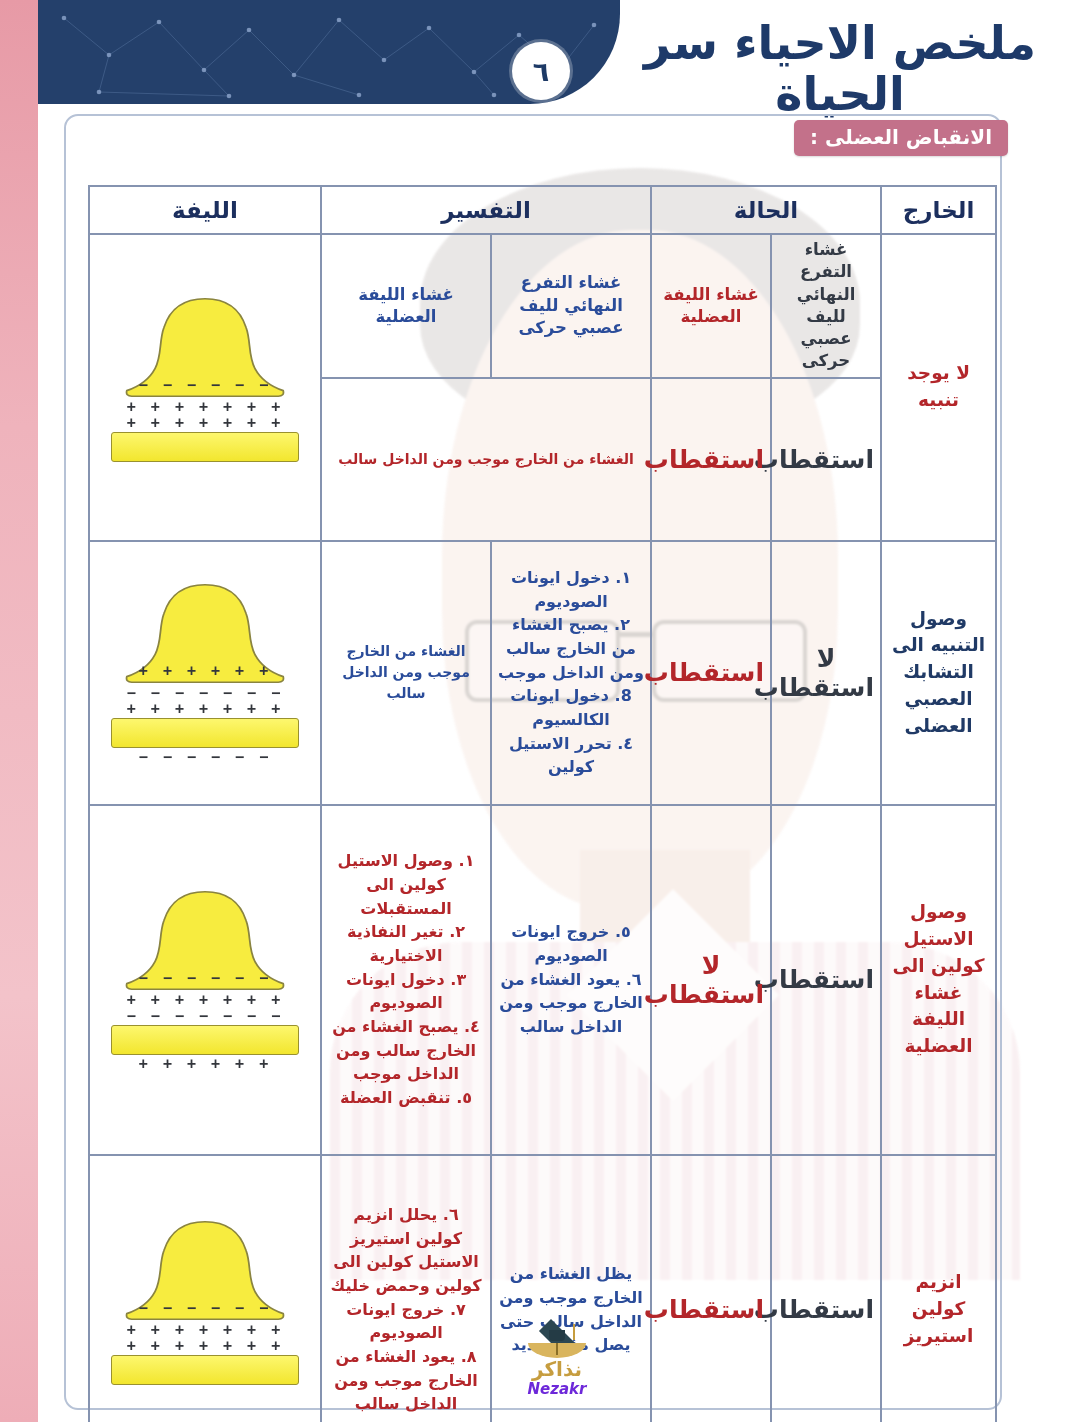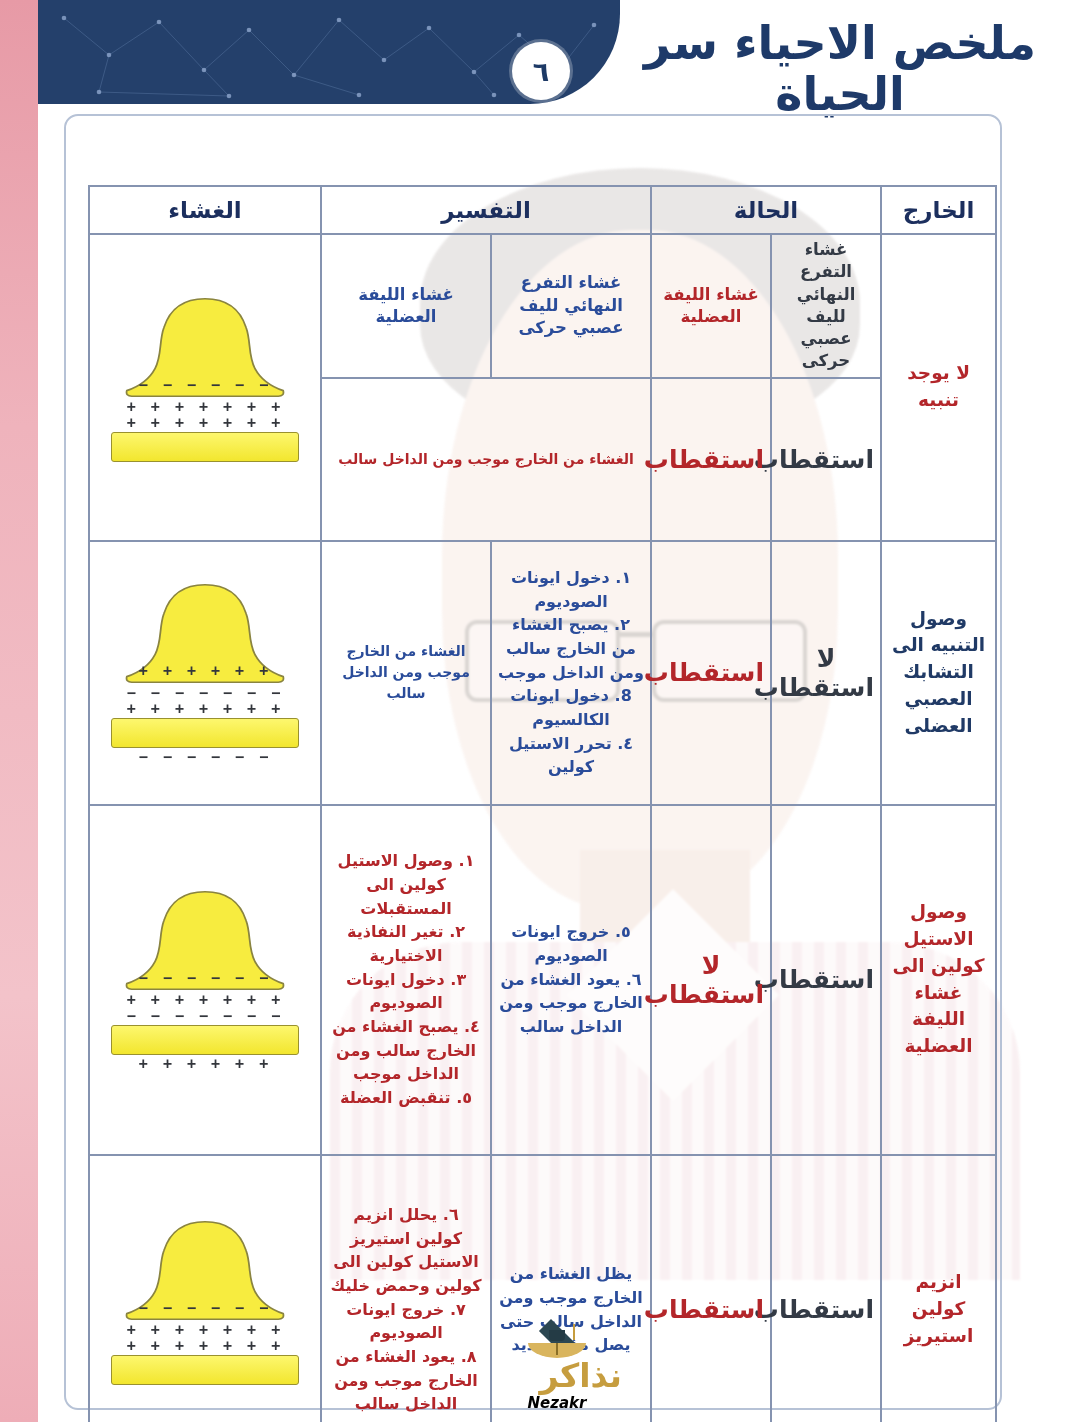--- a/index.html
+++ b/index.html
@@ -89,22 +89,22 @@
     background:linear-gradient(#fdf76e,#f2e62e); border:1.5px solid #99912f; border-radius:3px;
   }
   
   .logo { position:absolute; left:492px; top:1318px; width:130px; text-align:center; z-index:4; }
   .cap { position:relative; width:44px; height:24px; margin:0 auto; }
   .cap-top { position:absolute; left:5px; top:2px; width:34px; height:34px; background:#2c4752; transform:rotate(45deg) scale(1,.5); }
   .cap-base { position:absolute; left:14px; top:12px; width:16px; height:11px; background:#243b45; border-radius:0 0 4px 4px; }
   .tassel { position:absolute; left:38px; top:6px; width:2px; height:16px; background:#c69d3f; }
   .book { position:relative; width:58px; height:15px; margin:1px auto 0; background:#d9b55e; border-radius:0 0 50% 50% / 0 0 100% 100%; }
   .book::before { content:""; position:absolute; left:28px; top:0; width:2px; height:12px; background:#8a6f28; }
-  .logo-ar { font-size:33px; font-weight:bold; color:#c69d3f; line-height:1.1;text-align:right; }
-  .logo-en { font-size:15px; font-weight:bold; font-style:italic; color:#000000; }
+  .logo-ar { font-size:20px; font-weight:bold; color:#c69d3f; line-height:1.1; }
+  .logo-en { font-size:15px; font-weight:bold; font-style:italic; color:#6d28d9; }
 </style>
 </head>
 <body>
 
 <div class="page">
 
   <div class="left-strip"></div>
 
   <div class="banner">
     <svg viewBox="0 0 580 104">
@@ -161,37 +161,38 @@
     <div class="wm-neck"></div>
     <div class="wm-shirt"></div>
     <div class="wm-collar"></div>
     <div class="wm-lens l"></div>
     <div class="wm-lens r"></div>
     <div class="wm-bridge"></div>
   </div>
 
   <div class="frame"></div>
 
+  <div class="section-label">الانقباض العضلى :</div>
 
   <table class="summary" dir="rtl">
     <colgroup>
       <col style="width:115px">
         <col style="width:110px">
         <col style="width:120px">
       <col style="width:160px">
         <col style="width:170px">
         <col style="width:232px">
     </colgroup>
 
     <tbody>
         <tr class="r-hdr">
       <th>الخارج</th>
       <th colspan="2">الحالة</th>
       <th colspan="2">التفسير</th>
-      <th>الغشاء</th>
+      <th>الليفة</th>
     </tr>
 
     <tr class="r-sub">
       <td rowspan="2" class="red stim pad-down">لا يوجد تنبيه</td>
       <td class="dark subh">غشاء التفرع النهائي لليف عصبي حركى</td>
       <td class="red subh">غشاء الليفة العضلية</td>
       <td class="blue subh">غشاء التفرع النهائي لليف عصبي حركى</td>
       <td class="blue subh">غشاء الليفة العضلية</td>
       <td rowspan="2" class="draw">
         <div class="diagram">

